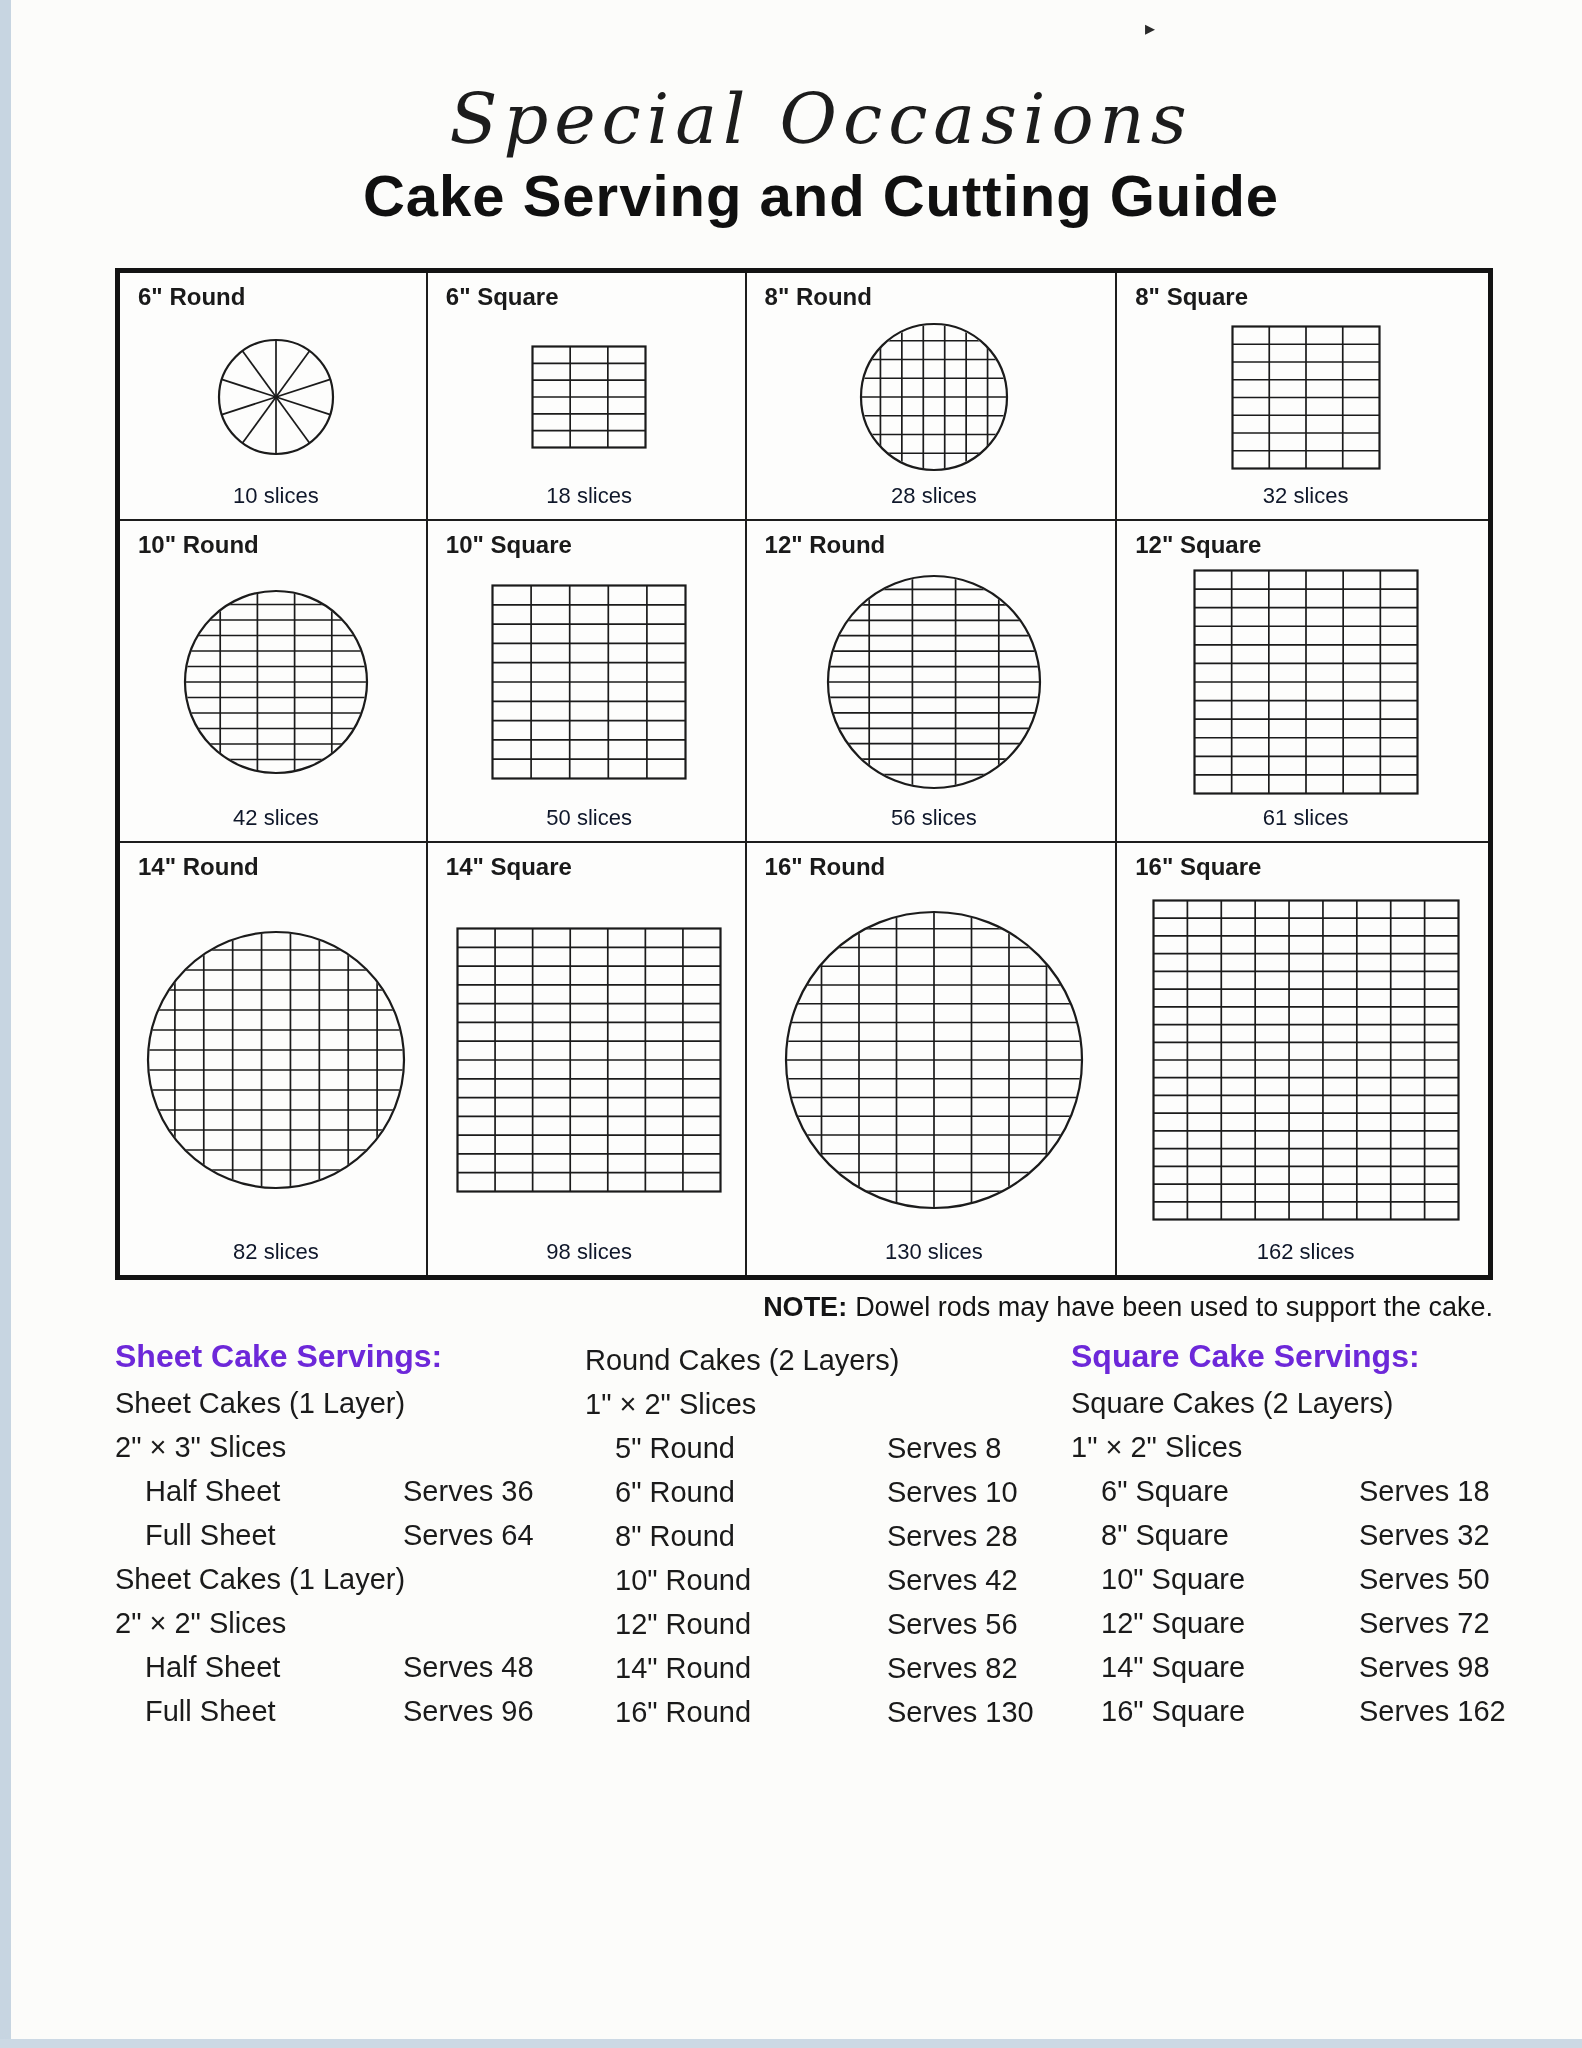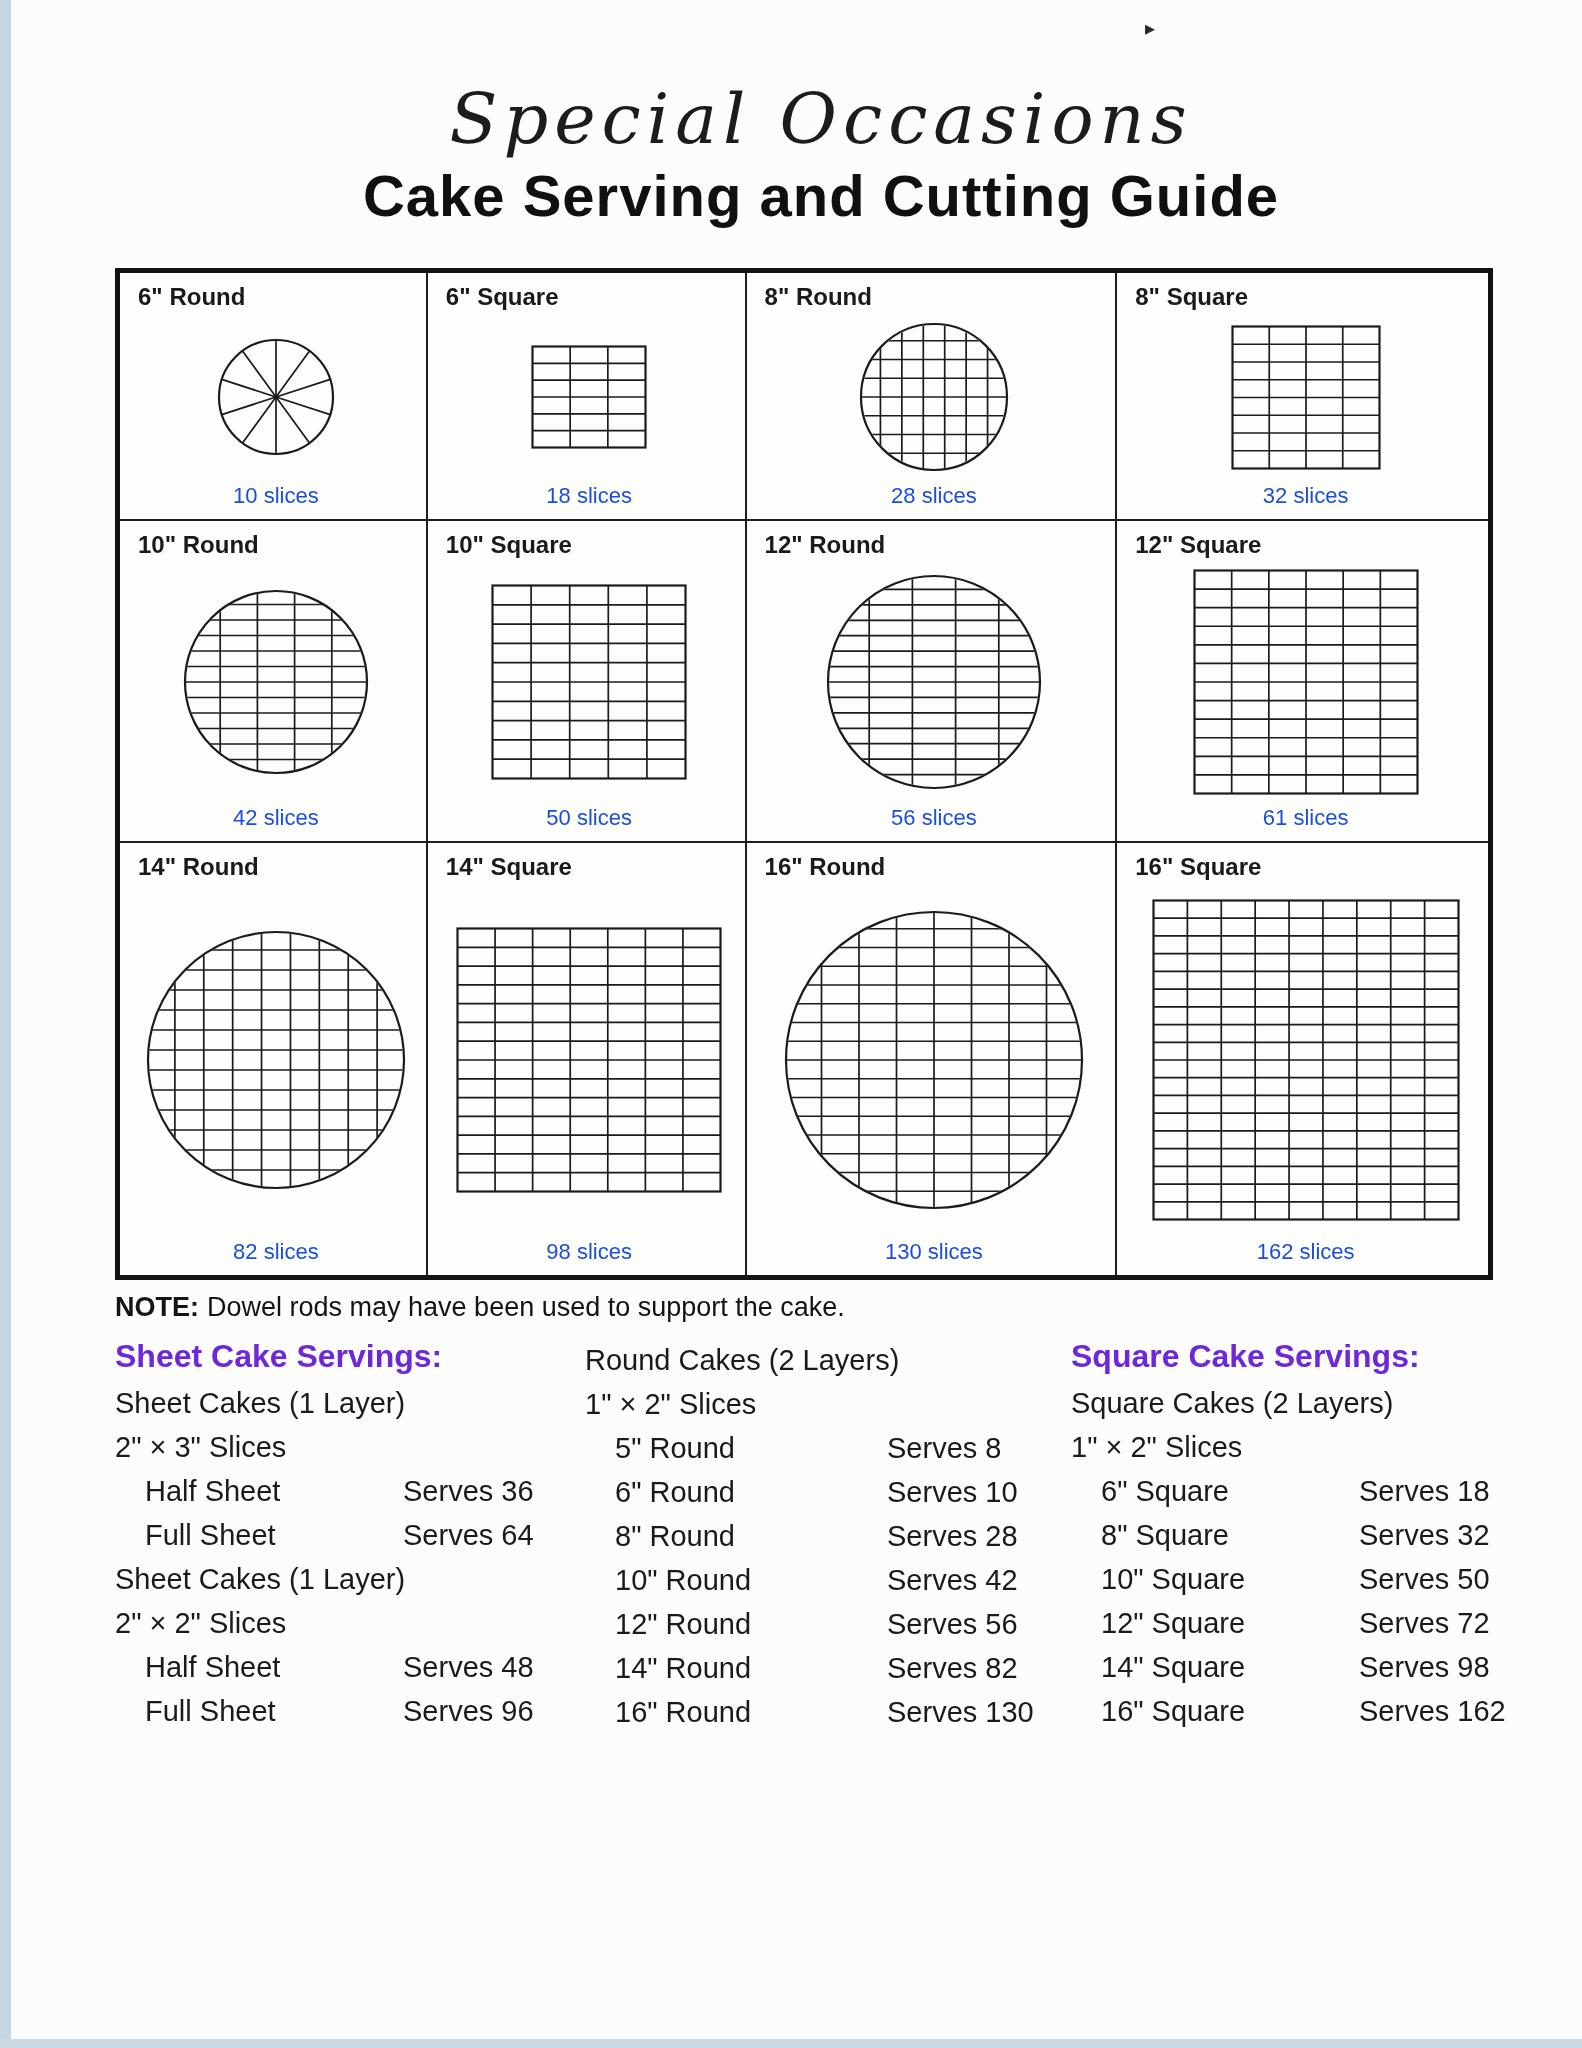--- a/index.html
+++ b/index.html
@@ -44,25 +44,25 @@
   .cell {
     border-right: 2px solid #1d1d1d;
     border-bottom: 2px solid #1d1d1d;
     display: flex; flex-direction: column;
     padding: 10px 12px 6px 18px;
   }
   .cell:nth-child(4n) { border-right: none; }
   .cell:nth-child(n+9) { border-bottom: none; }
   .cell-label { font-size: 24px; font-weight: 600; color: #1a1a1a; }
   .diagram { flex: 1; display: flex; align-items: center; justify-content: center; }
-  .slice-count { text-align: center; font-size: 22px; padding-bottom: 4px; color: #1d4ed8; }
+  .slice-count { text-align: center; font-size: 22px; padding-bottom: 4px; color: #0f172a; }
 
   .note {
     position: absolute; left: 115px; top: 1292px; width: 1378px;
-    text-align: left; font-size: 27px; color: #141414;
+    text-align: right; font-size: 27px; color: #141414;
   }
   .note-label { font-weight: 700; margin-right: 8px; }
 
   .servings { position: absolute; left: 115px; top: 1338px; width: 1440px; display: flex; }
   .serv-col { width: 452px; margin-right: 18px; }
   .serv-col:nth-child(2) { width: 468px; }
   .serv-col:last-child { margin-right: 0; width: 470px; }
   .serv-head { font-size: 32px; font-weight: 700; margin-bottom: 6px; color: #6d28d9; }
   .sub  { font-size: 29px; line-height: 44px; color: #1a1a1a; }
   .srow { display: grid; grid-template-columns: 238px auto; padding-left: 30px;

